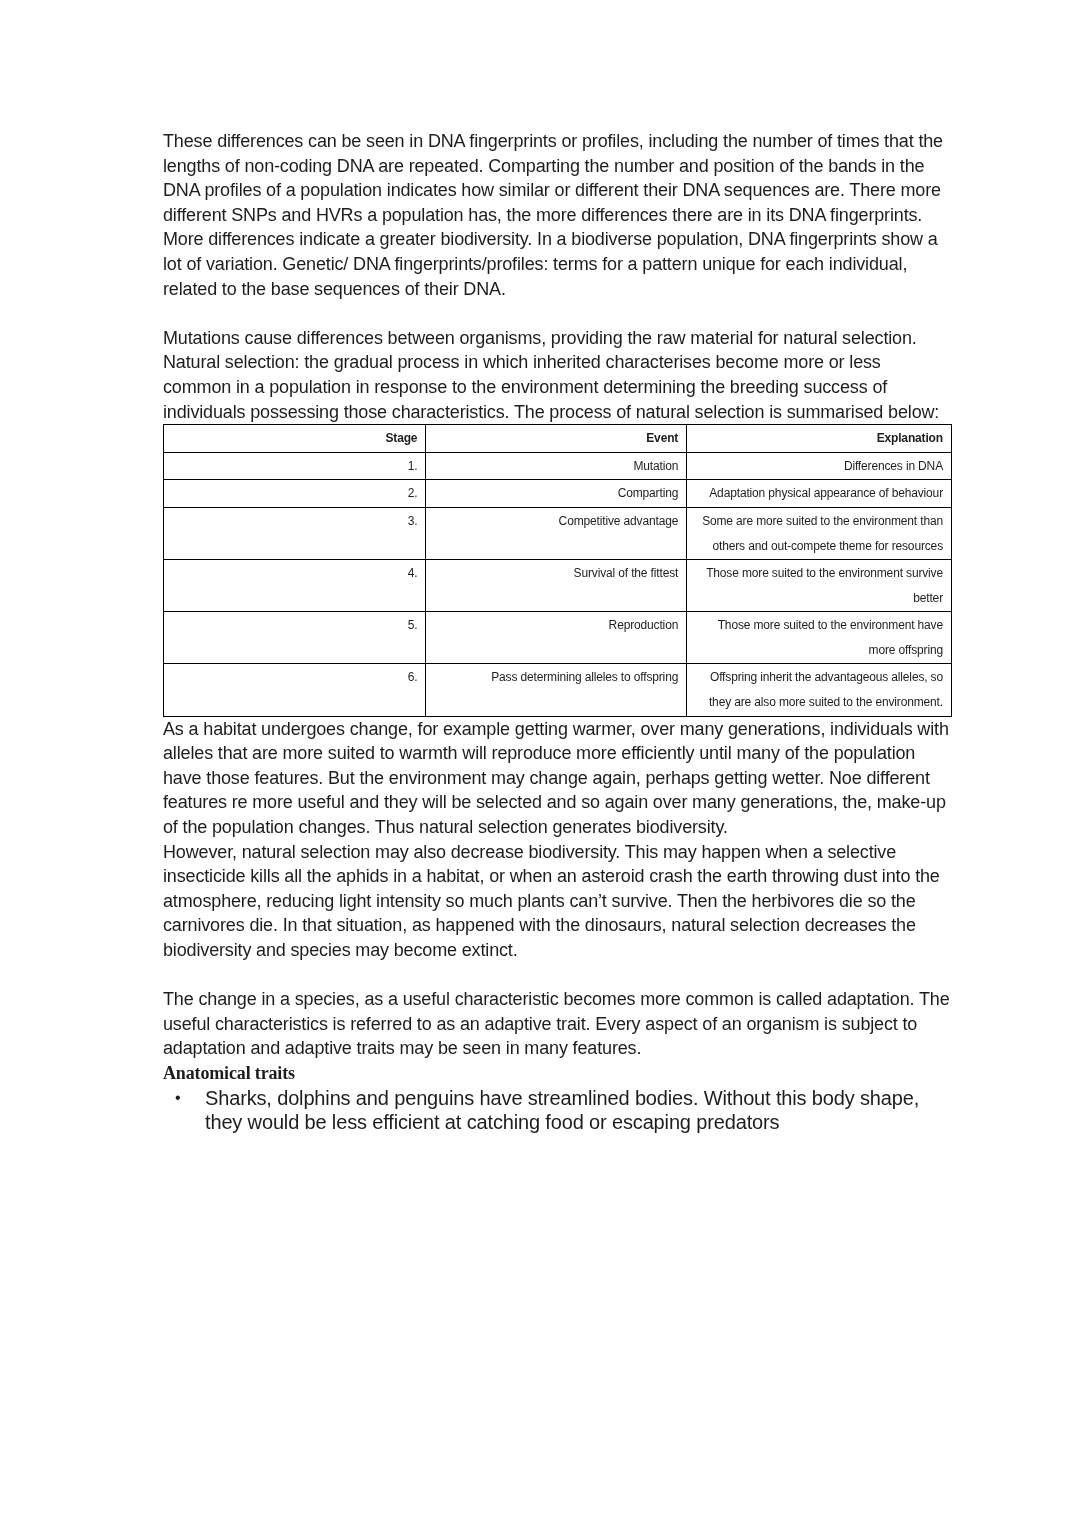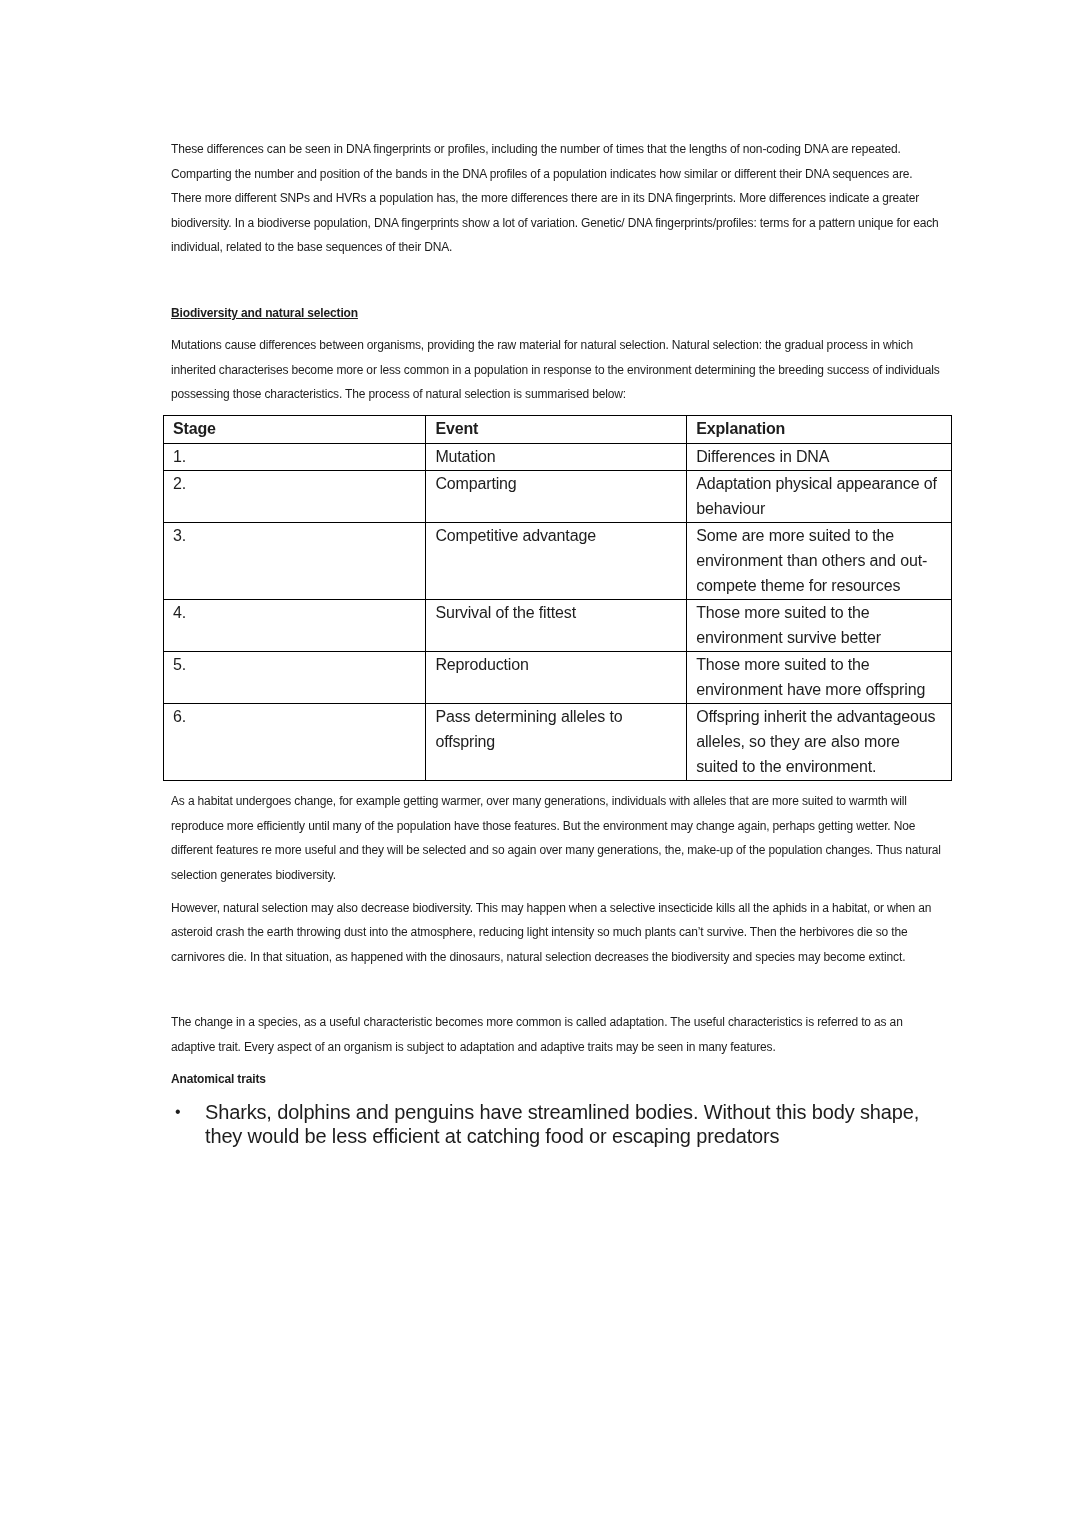--- a/index.html
+++ b/index.html
@@ -15,50 +15,51 @@
     overflow: hidden;
   }
   .page {
     box-sizing: border-box;
     width: 1080px;
     height: 1527px;
     padding: 129px 128px 0 163px;
     background: #ffffff;
   }
   .para, .heading, .subheading {
-    margin: 8px;
-    font-size: 12px;
+    margin: 0;
+    font-size: 18px;
     line-height: 24.6px;
     letter-spacing: -0.15px;
     font-weight: normal;
   }
   .heading {
     font-weight: bold;
     text-decoration: underline;
   }
   .subheading {
     font-weight: bold;
+    font-family: Liberation Serif, serif;
   }
   .spacer {
     height: 24.6px;
   }
   table.ns-table {
     border-collapse: collapse;
     table-layout: fixed;
     width: 100%;
   }
   table.ns-table th,
   table.ns-table td {
     border: 1.6px solid #000000;
-    font-size: 16px;
+    font-size: 12px;
     line-height: 24.6px;
     letter-spacing: -0.15px;
     padding: 1px 8px 1px 9px;
     vertical-align: top;
-    text-align: left;
+    text-align: right;
   }
   table.ns-table th {
     font-weight: bold;
   }
   td.stage-cell {
     padding-left: 38px;
   }
   .bullet-row {
     display: flex;
     padding-left: 12px;
@@ -78,21 +79,20 @@
 </style>
 </head>
 <body>
 
 <div class="page">
 
   <p class="para">These differences can be seen in DNA fingerprints or profiles, including the number of times that the lengths of non-coding DNA are repeated. Comparting the number and position of the bands in the DNA profiles of a population indicates how similar or different their DNA sequences are. There more different SNPs and HVRs a population has, the more differences there are in its DNA fingerprints. More differences indicate a greater biodiversity. In a biodiverse population, DNA fingerprints show a lot of variation. Genetic/ DNA fingerprints/profiles: terms for a pattern unique for each individual, related to the base sequences of their DNA.</p>
 
   <div class="spacer"></div>
 
-  <h2 class="heading">Biodiversity and natural selection</h2>
 
   <p class="para">Mutations cause differences between organisms, providing the raw material for natural selection. Natural selection: the gradual process in which inherited characterises become more or less common in a population in response to the environment determining the breeding success of individuals possessing those characteristics. The process of natural selection is summarised below:</p>
 
   <table class="ns-table">
     <colgroup>
       <col style="width:33.3%">
       <col style="width:33.1%">
       <col style="width:33.6%">
     </colgroup>
     <thead>

